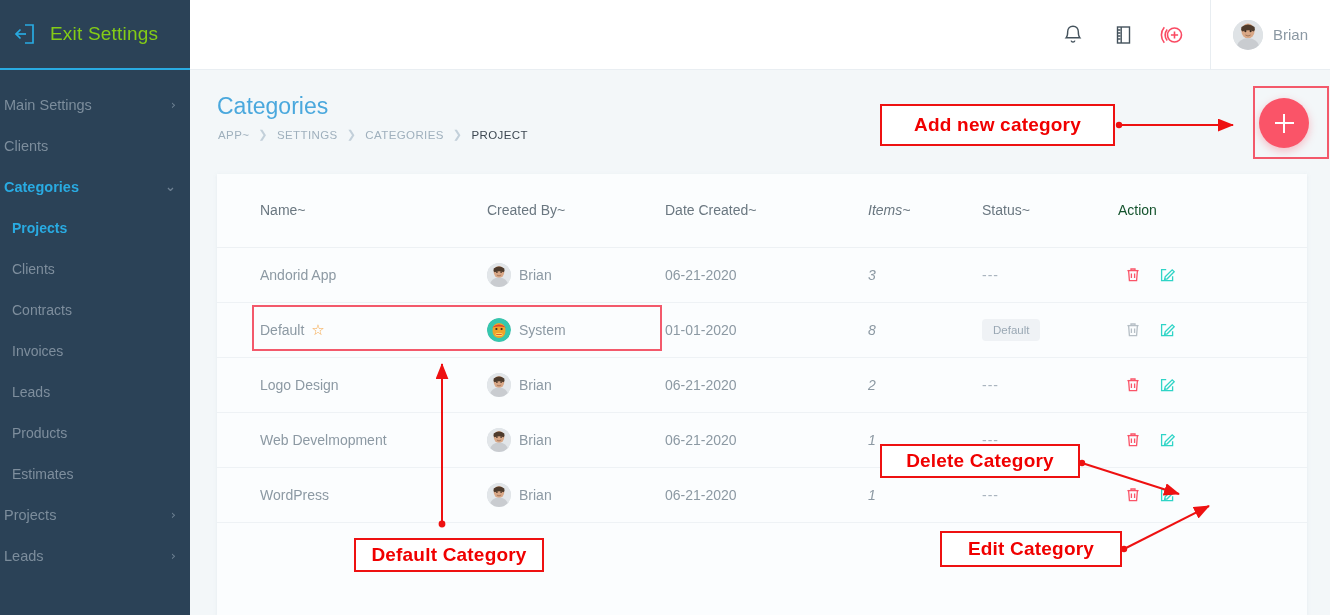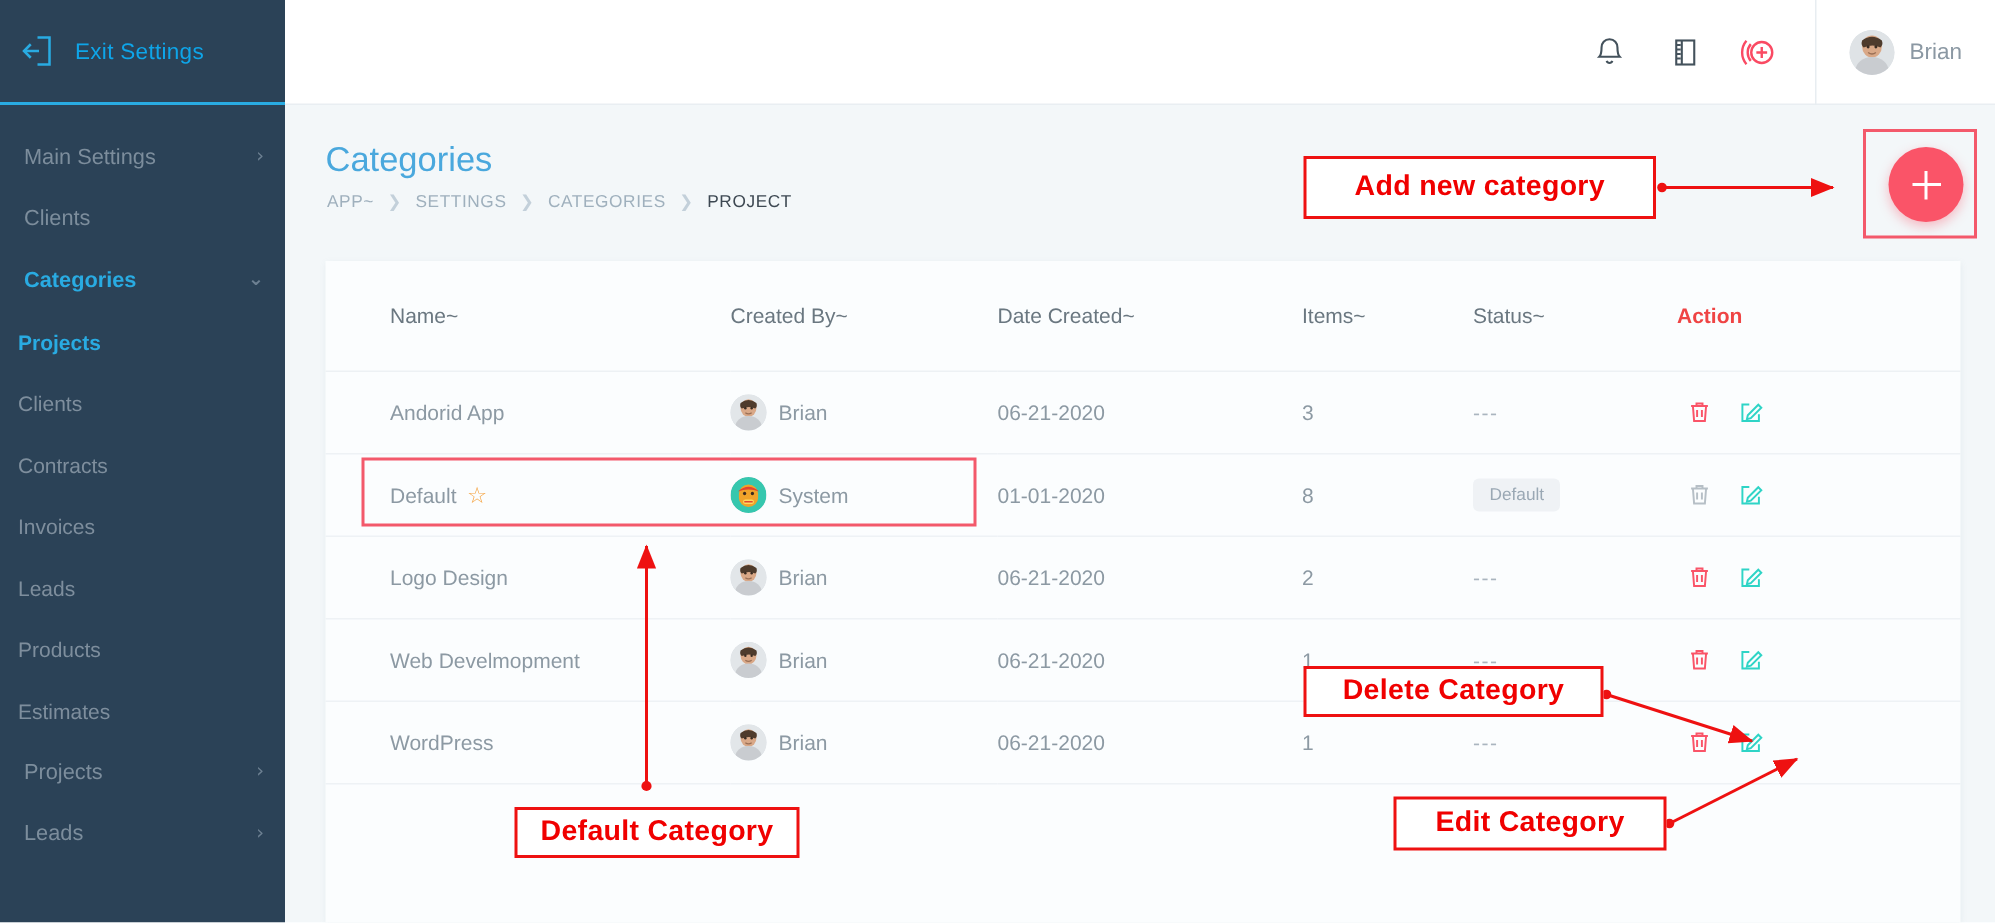--- a/index.html
+++ b/index.html
@@ -18,33 +18,33 @@
     background: #2b4257;
   }
   .exit-row {
     height: 70px;
     display: flex; align-items: center;
     padding-left: 12px;
     border-bottom: 2px solid #29abe2;
   }
   .exit-icon { width: 26px; height: 26px; flex: 0 0 26px; margin-right: 12px; }
   .exit-label {
-    color: #0ea5e9; font-size: 15px; letter-spacing: .2px;
+    color: #84cc16; font-size: 19px; letter-spacing: .2px;
   }
   .nav { padding-top: 14px; }
   .nav-item {
     height: 41px;
     display: flex; align-items: center;
     padding-left: 0px; padding-right: 14px;
     color: #7c8d9c; font-size: 14.5px;
     position: relative;
   }
   .nav-item .lbl { flex: 1 1 auto; }
   .nav-item.top { padding-left: 0; }
-  .nav-item.top .lbl { margin-left: 16px; }
+  .nav-item.top .lbl { margin-left: 4px; }
   .nav-item .chev {
     color: #6d8092; font-size: 13px; line-height: 1;
     font-family: "DejaVu Sans", sans-serif;
   }
   .nav-item.active { color: #29abe2; font-weight: bold; }
   .nav-item.sub { padding-left: 12px; font-size: 14px; color: #7e8e9d; }
   .nav-item.sub.active { color: #29abe2; font-weight: bold; }
 
   
   #topbar {
@@ -110,34 +110,34 @@
   thead th {
     text-align: left;
     padding: 0 0 0 0;
     height: 73px;
     font-weight: normal;
     font-size: 14px;
     color: #6a7780;
     vertical-align: middle;
     border-bottom: 1px solid #edf1f4;
   }
-  thead th.action-col { color: #ef4444; font-weight: bold; }
+  thead th.action-col { color: #14532d; }
   tbody td {
     height: 55px;
     font-size: 14px;
     color: #8c99a3;
     border-bottom: 1px solid #eef2f5;
     vertical-align: middle;
   }
   tbody tr:last-child td { border-bottom: 1px solid #eef2f5; }
 
   .c-name   { width: 270px; padding-left: 43px; }
   .c-by     { width: 178px; }
   .c-date   { width: 203px; }
-  .c-items  { width: 114px; }
+  .c-items  { width: 114px; font-style: italic; }
   .c-status { width: 136px; }
   .c-action { width: auto; }
 
   .by-cell { display: flex; align-items: center; gap: 8px; }
   .avatar-row {
     width: 24px; height: 24px; border-radius: 50%;
     overflow: hidden; flex: 0 0 24px; position: relative;
     background: #d7dde2;
   }
   .star { color: #f5a545; font-size: 15px; margin-left: 7px; line-height: 1; }
@@ -146,21 +146,21 @@
     display: inline-block;
     background: #eff2f5; color: #9aa8b4;
     font-size: 11.5px; padding: 5px 11px; border-radius: 4px;
   }
   .dashes { color: #aab5bf; letter-spacing: 1px; }
 
   .act-cell { display: flex; align-items: center; gap: 14px; padding-left: 5px; }
   .icon-btn { width: 20px; height: 20px; cursor: pointer; display: block; background: none; border: none; padding: 0; }
 
   
-  #anno { position: absolute; left: 0; top: 0; width: 1186px; height: 615px; pointer-events: none; }
+  #anno { position: absolute; left: 11px; top: 0; width: 1186px; height: 615px; pointer-events: none; }
   .anno-box {
     position: absolute;
     border: 2px solid #ee1111;
     background: #ffffff;
     color: #f00000;
     font-weight: bold;
     display: flex; align-items: center; justify-content: center;
     font-size: 19px;
     letter-spacing: .2px;
     white-space: nowrap;

